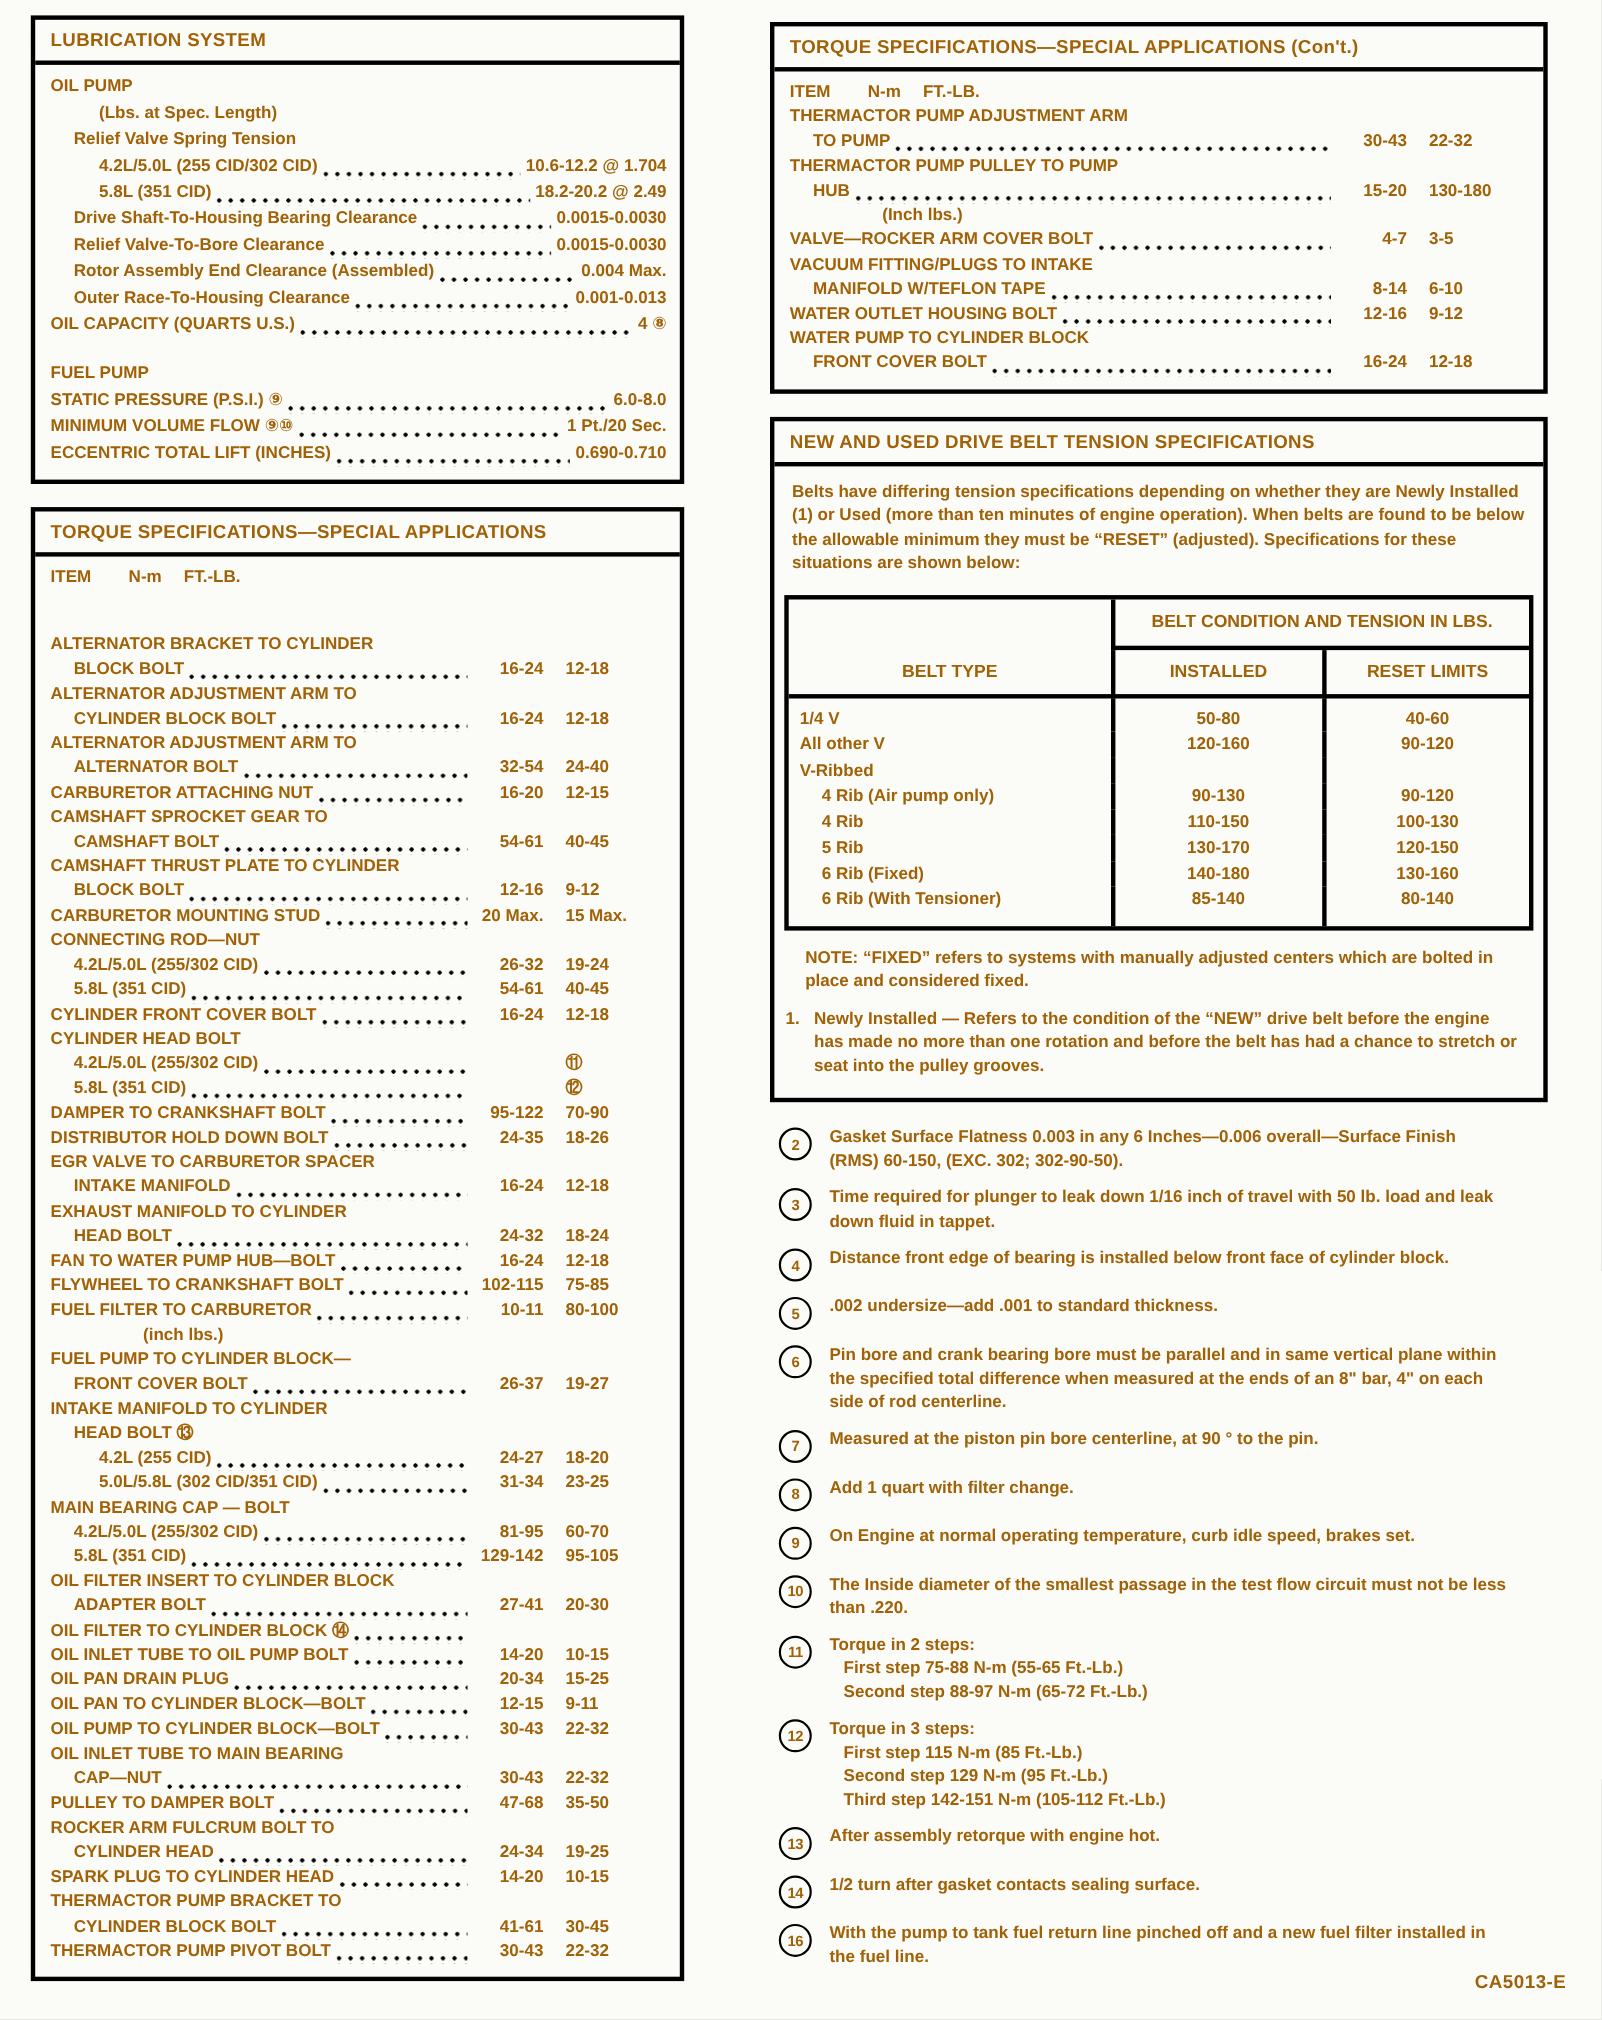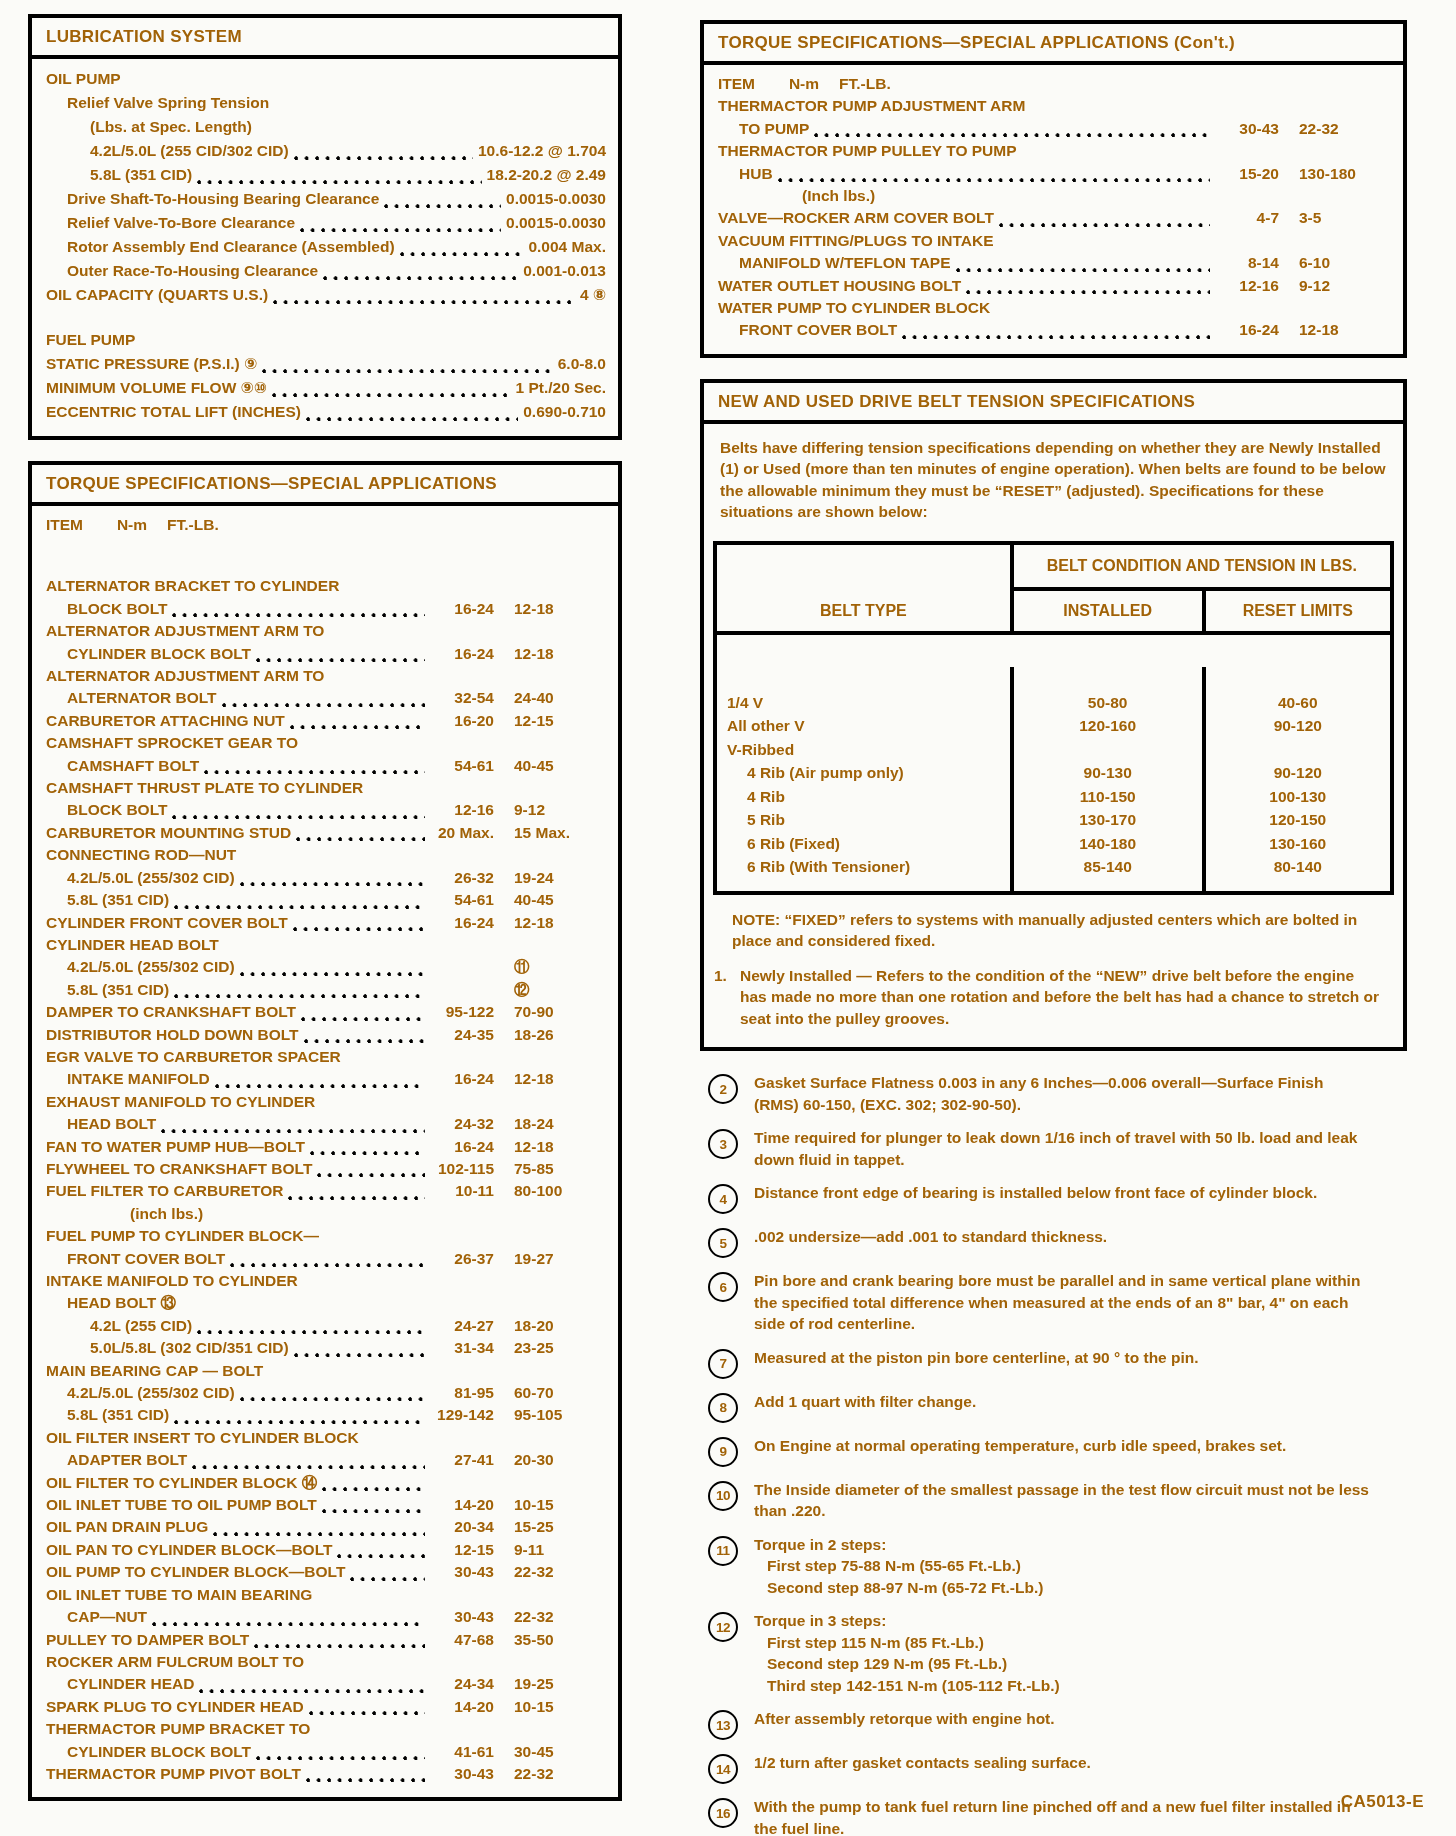--- a/index.html
+++ b/index.html
@@ -50,21 +50,21 @@
   .bt-cond{
     grid-column:2 / 4;height:42px;border-left:4px solid #000;border-bottom:4px solid #000;
     display:flex;align-items:center;justify-content:center;text-align:center;
   }
   .bt-h2{height:40px;display:flex;align-items:center;justify-content:center;border-bottom:4px solid #000;}
   .bt-h2.c2,.bt-h2.c3{border-left:4px solid #000;}
   .bt-body-row{display:grid;grid-template-columns:43.5% 28.5% 28%;}
   .bt-type{padding-left:10px;line-height:23.5px;font-size:15.5px;white-space:nowrap;}
   .bt-body-row.ind1 .bt-type{padding-left:30px;}
   .bt-valcell{text-align:center;line-height:23.5px;font-size:15.5px;border-left:4px solid #000;}
-  .bt-bodywrap .bt-body-row:first-child > div{padding-top:24px;margin-top:32px;}
+  .bt-bodywrap .bt-body-row:first-child > div{padding-top:7px;}
   .bt-bodywrap .bt-body-row:last-child > div{padding-bottom:12px;}
   .belt-note{margin:14px 20px 0 28px;font-size:15.5px;line-height:21.5px;}
   .belt-fn1{display:flex;margin:13px 18px 18px 10px;font-size:15.5px;line-height:21.5px;}
   .belt-fn1 .fn1-num{width:26px;flex:none;}
   
   .notes{margin-top:18px;padding-left:2px;}
   .note{display:flex;margin-bottom:12px;}
   .fn-circle{
     width:26px;height:26px;flex:none;margin:2px 16px 0 6px;
     border:2.5px solid #000;border-radius:50%;
@@ -82,27 +82,27 @@
   <div class="col-left">
 
     <div class="box">
       <div class="box-title">LUBRICATION SYSTEM</div>
       <div class="spec-body lub-body">
           <div class="spec-row ind0">
     <span class="lbl">OIL PUMP</span>
 
     <span class="val"></span>
   </div>
+          <div class="spec-row ind2">
+    <span class="lbl">(Lbs. at Spec. Length)</span>
+
+    <span class="val"></span>
+  </div>
           <div class="spec-row ind1">
     <span class="lbl">Relief Valve Spring Tension</span>
-
-    <span class="val"></span>
-  </div>
-          <div class="spec-row ind2">
-    <span class="lbl">(Lbs. at Spec. Length)</span>
 
     <span class="val"></span>
   </div>
           <div class="spec-row ind2 has-dots">
     <span class="lbl">4.2L/5.0L (255 CID/302 CID)</span>
     <span class="dots"></span>
     <span class="val">10.6-12.2 @ 1.704</span>
   </div>
           <div class="spec-row ind2 has-dots">
     <span class="lbl">5.8L (351 CID)</span>

